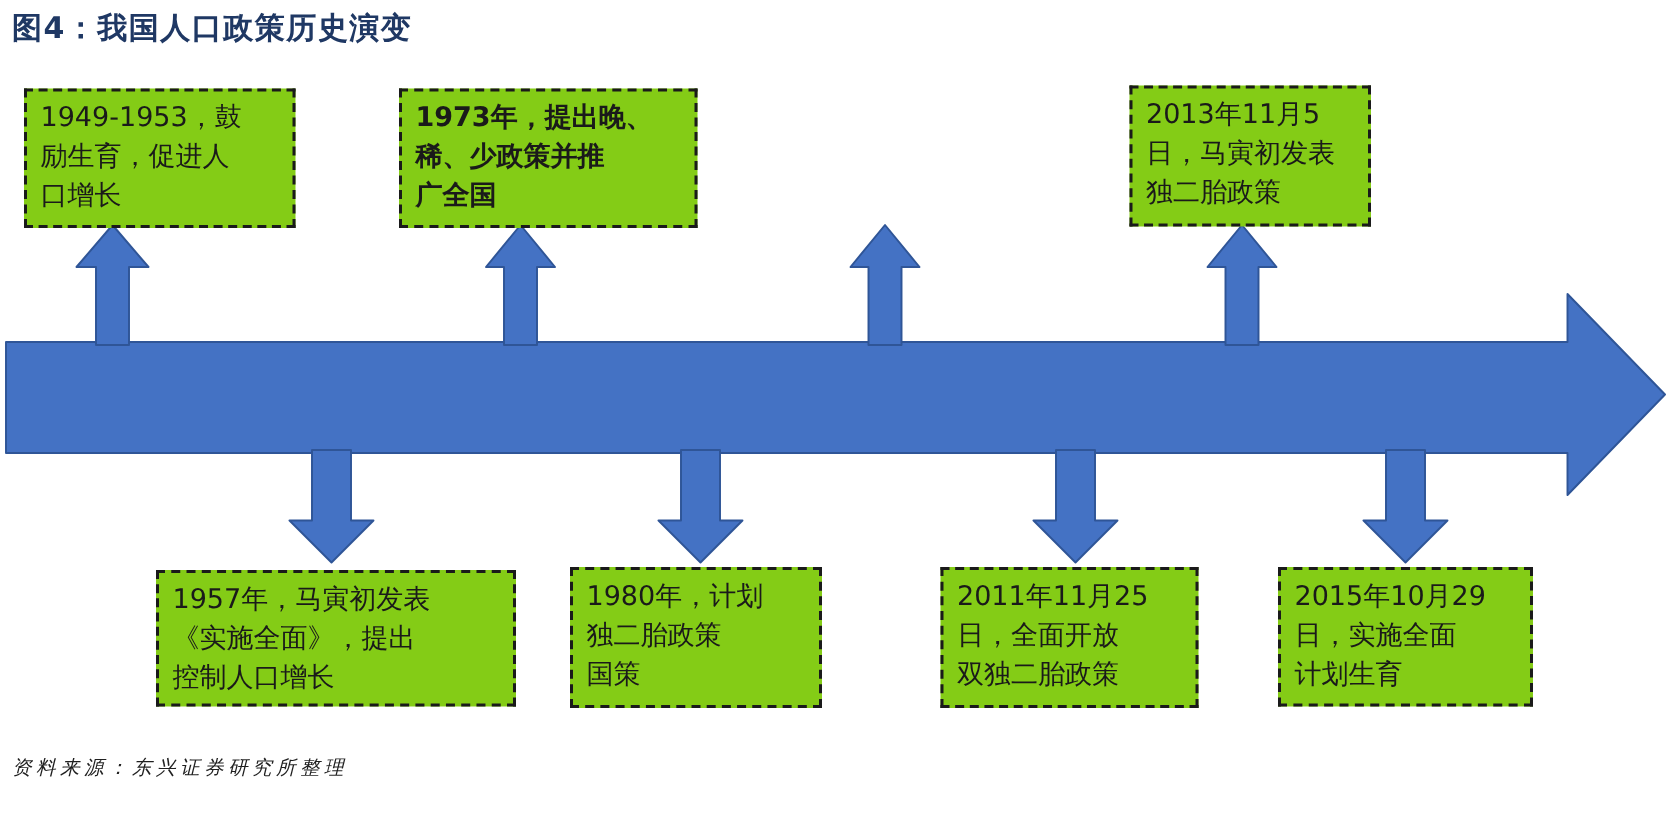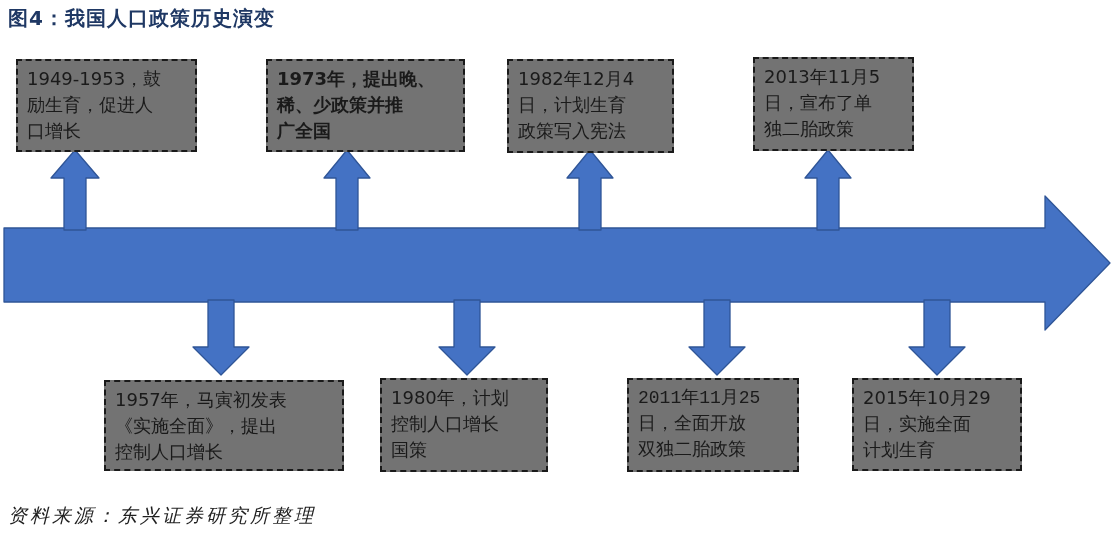--- a/index.html
+++ b/index.html
@@ -29,36 +29,36 @@
   }
   polygon.arrow {
     fill: var(--arrow-fill, #4472C4);
     stroke: var(--arrow-stroke, #2F5597);
     stroke-width: 1.3;
     stroke-linejoin: round;
   }
   .ebox {
     position: absolute;
     border: 2px dashed #1a1a1a;
-    background: #737373;
+    background: #84cc16;
     padding: 5px 9px;
   }
   .ebox .etext {
     font-size: 18px;
     line-height: 26px;
     color: #1a1a1a;
     white-space: pre-line;
   }
   .source {
     position: absolute;
     left: 8px;
     top: 503px;
     font-family: "DejaVu Serif", "Liberation Serif", serif;
     font-style: italic;
-    font-size: 19px;
+    font-size: 13px;
     color: #1f1f1f;
     letter-spacing: 3px;
   }
 </style>
 </head>
 <body>
 
 <div id="stage">
 
   <div class="title">图4：我国人口政策历史演变</div>
@@ -81,42 +81,37 @@
   <div class="ebox" style="left:16px; top:59px; width:181px; height:93px;">
     <div class="etext">1949-1953，鼓
 励生育，促进人
 口增长</div>
   </div>
   <div class="ebox" style="left:266px; top:59px; width:199px; height:93px;font-weight:bold;">
     <div class="etext">1973年，提出晚、
 稀、少政策并推
 广全国</div>
   </div>
-  <div class="ebox" style="left:507px; top:59px; width:167px; height:94px;">
-    <div class="etext">1982年12月4
-日，计划生育
-政策写入宪法</div>
-  </div>
   <div class="ebox" style="left:753px; top:57px; width:161px; height:94px;">
     <div class="etext">2013年11月5
-日，宣布了单
+日，马寅初发表
 独二胎政策</div>
   </div>
 
   <div class="ebox" style="left:104px; top:380px; width:240px; height:91px;">
     <div class="etext">1957年，马寅初发表
 《实施全面》，提出
 控制人口增长</div>
   </div>
   <div class="ebox" style="left:380px; top:378px; width:168px; height:94px;">
     <div class="etext">1980年，计划
-控制人口增长
+独二胎政策
 国策</div>
   </div>
-  <div class="ebox" style="left:627px; top:378px; width:172px; height:94px;font-family:Liberation Mono, monospace;">
+  <div class="ebox" style="left:627px; top:378px; width:172px; height:94px;">
     <div class="etext">2011年11月25
 日，全面开放
 双独二胎政策</div>
   </div>
   <div class="ebox" style="left:852px; top:378px; width:170px; height:93px;">
     <div class="etext">2015年10月29
 日，实施全面
 计划生育</div>
   </div>
 

